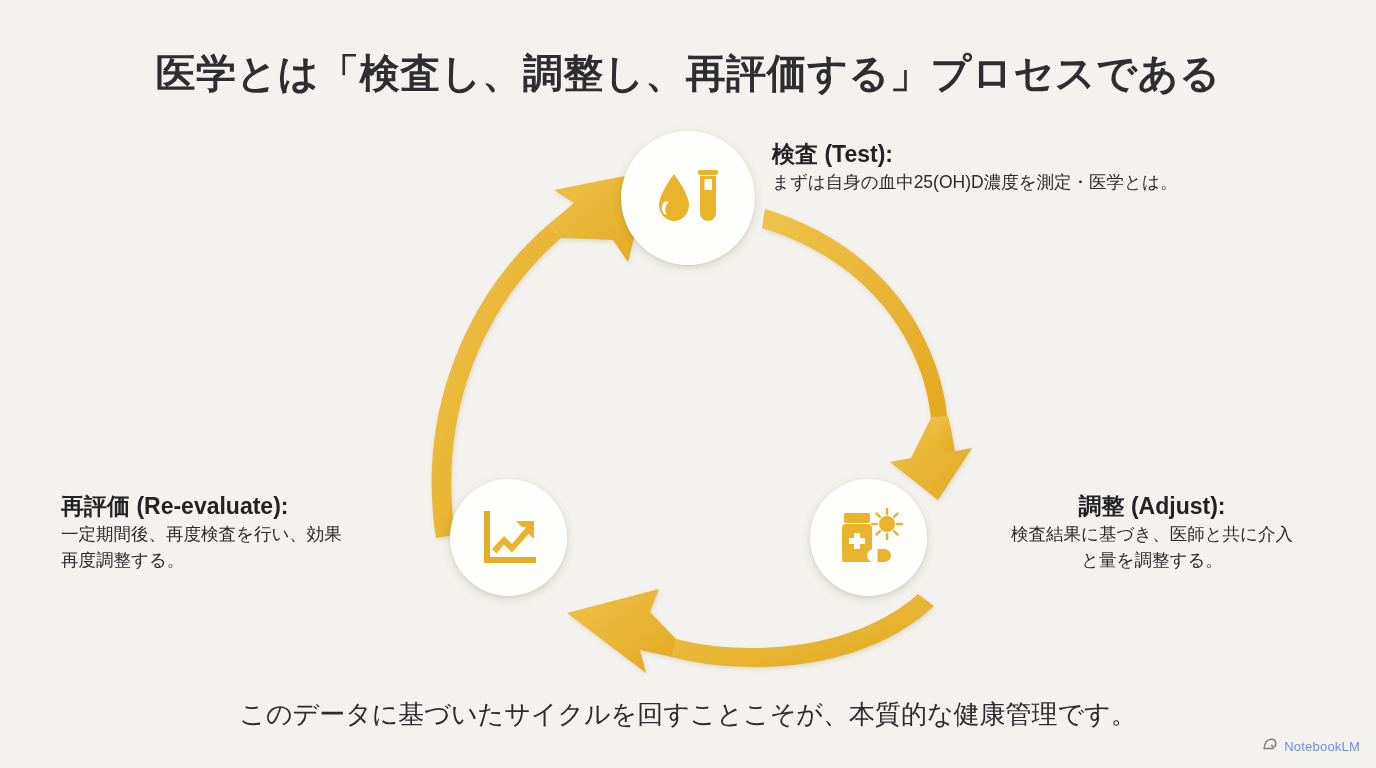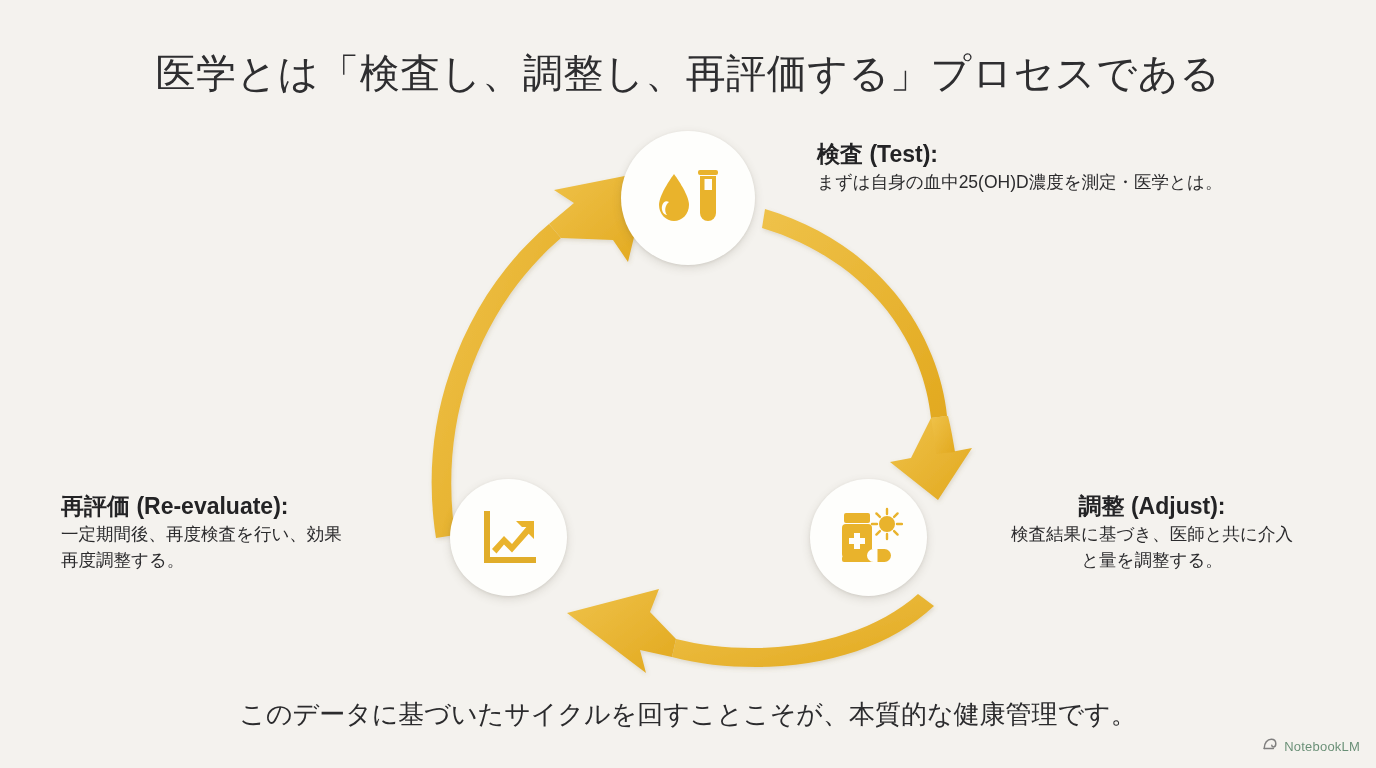--- a/index.html
+++ b/index.html
@@ -19,21 +19,21 @@
   }
 
   
   #title {
     position:absolute;
     top:46px;
     left:0;
     width:1376px;
     text-align:center;
     font-size:40px;
-    font-weight:normal;
+    font-weight:bold;
     color:#2E2E30;
     letter-spacing:0.5px;
     white-space:nowrap;
   }
 
   
   #cycle-arrows {
     position:absolute;
     left:0; top:0;
     width:1376px; height:768px;
@@ -69,21 +69,20 @@
     font-weight:normal;
     color:#2B2B2D;
     line-height:1.52;
   }
 
   #text-test {
     position:absolute;
     left:772px;
     top:140px;
     text-align:left;
-    margin-left:45px;
   }
   #text-test .block-body { white-space:nowrap; }
 
   #text-adjust {
     position:absolute;
     left:952px;
     top:492px;
     text-align:center;
     width:400px;
   }
@@ -113,21 +112,21 @@
     position:absolute;
     right:16px;
     bottom:12px;
     display:flex;
     align-items:center;
     gap:6px;
     opacity:0.62;
   }
   #watermark .wm-label {
     font-size:13px;
-    color:#14532d;
+    color:#1d4ed8;
     letter-spacing:0.2px;
   }
 </style>
 </head>
 <body>
 
 <div id="stage">
 
   <div id="title">医学とは「検査し、調整し、再評価する」プロセスである</div>
 

